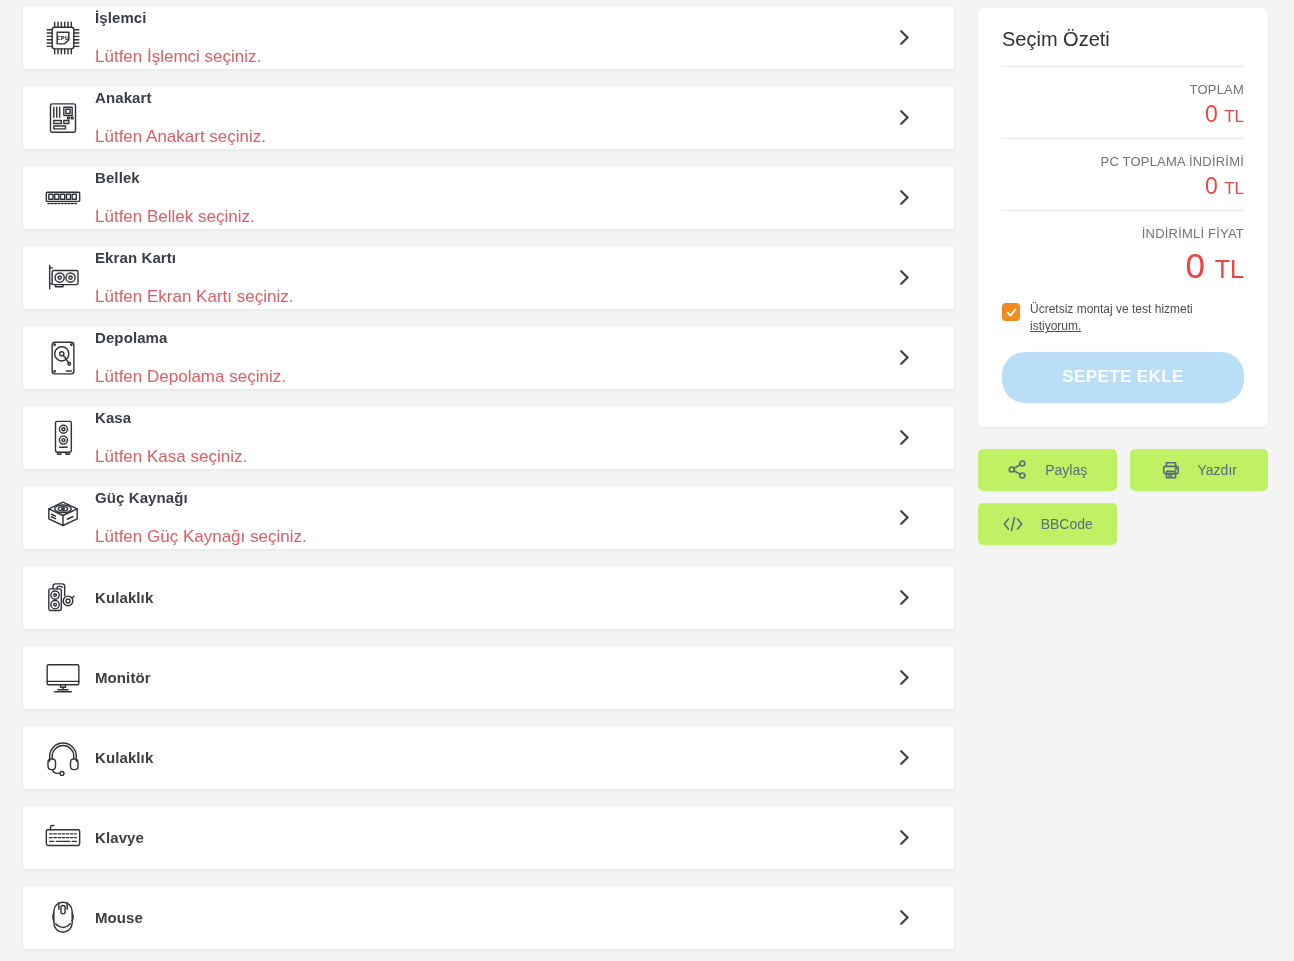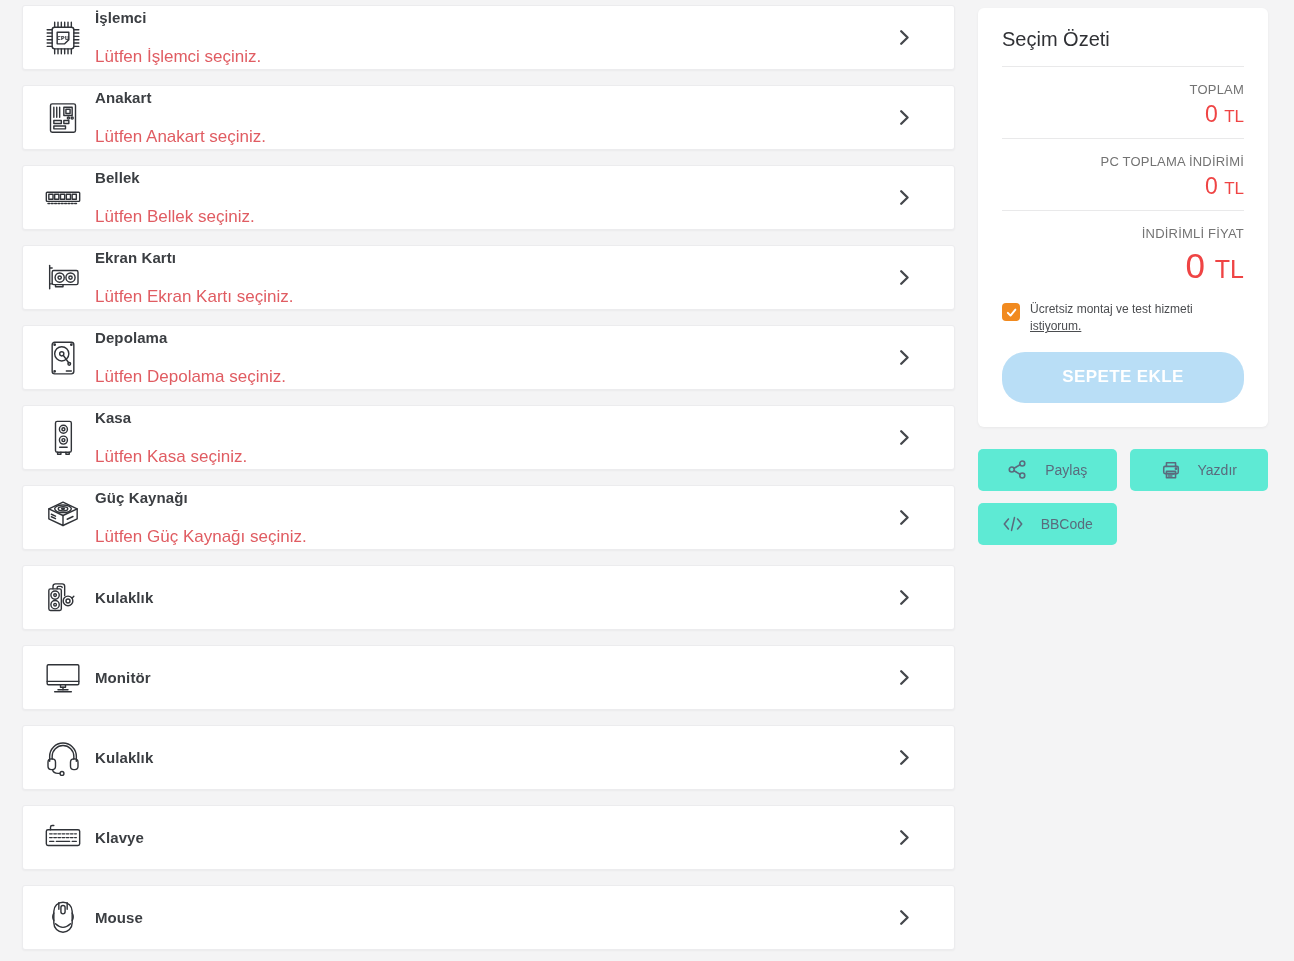--- a/index.html
+++ b/index.html
@@ -57,21 +57,21 @@
     margin-top:16px; width:100%; height:51px; border:none; border-radius:23px;
     background:#b9def6; color:#ffffff; font-family:inherit;
     font-size:17px; font-weight:700; letter-spacing:.4px; cursor:pointer;
   }
 
   .actions-grid {
     margin-top:22px; display:grid;
     grid-template-columns:1fr 1fr; gap:12px 13px;
   }
   .action-btn {
-    height:42px; border:none; border-radius:5px; background:#5eead4;
+    height:42px; border:none; border-radius:5px; background:#bef264;
     color:#5a6b7d; font-family:inherit; font-size:14px;
     display:flex; align-items:center; justify-content:center; gap:17px; cursor:pointer;
   }
   .action-btn svg { display:block; }
 </style>
 </head>
 <body>
 
 <div class="app">
 

